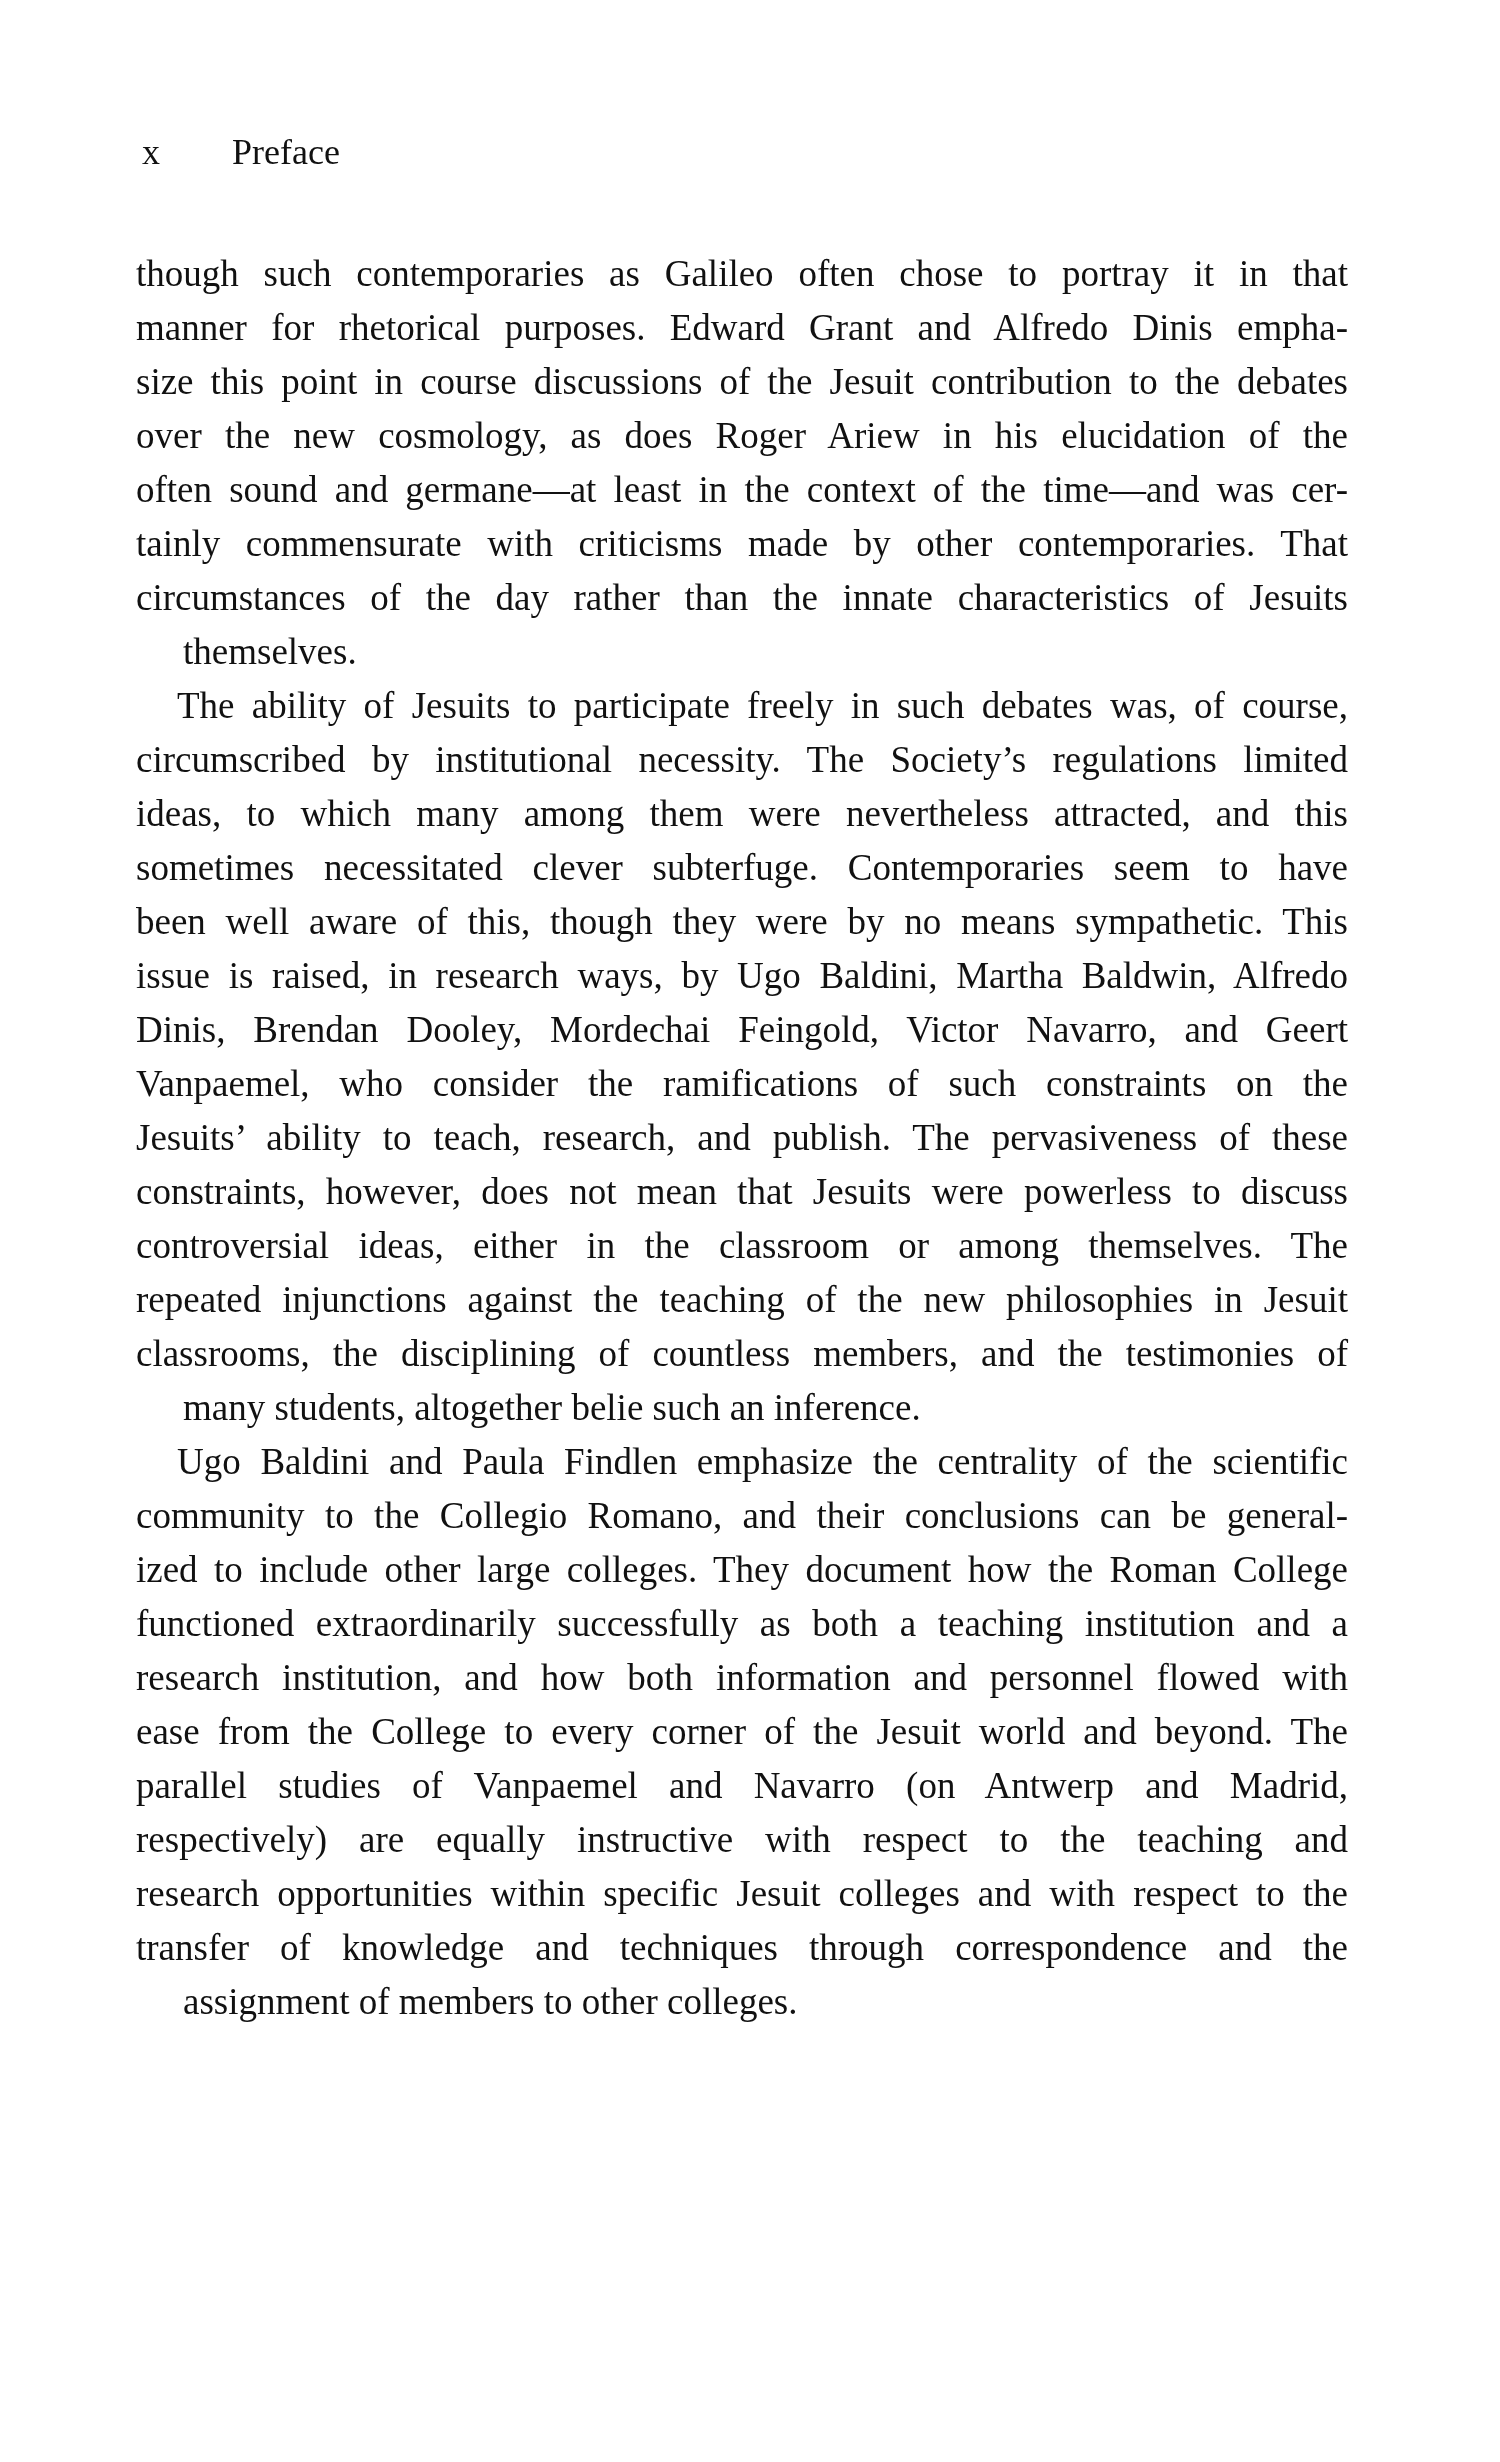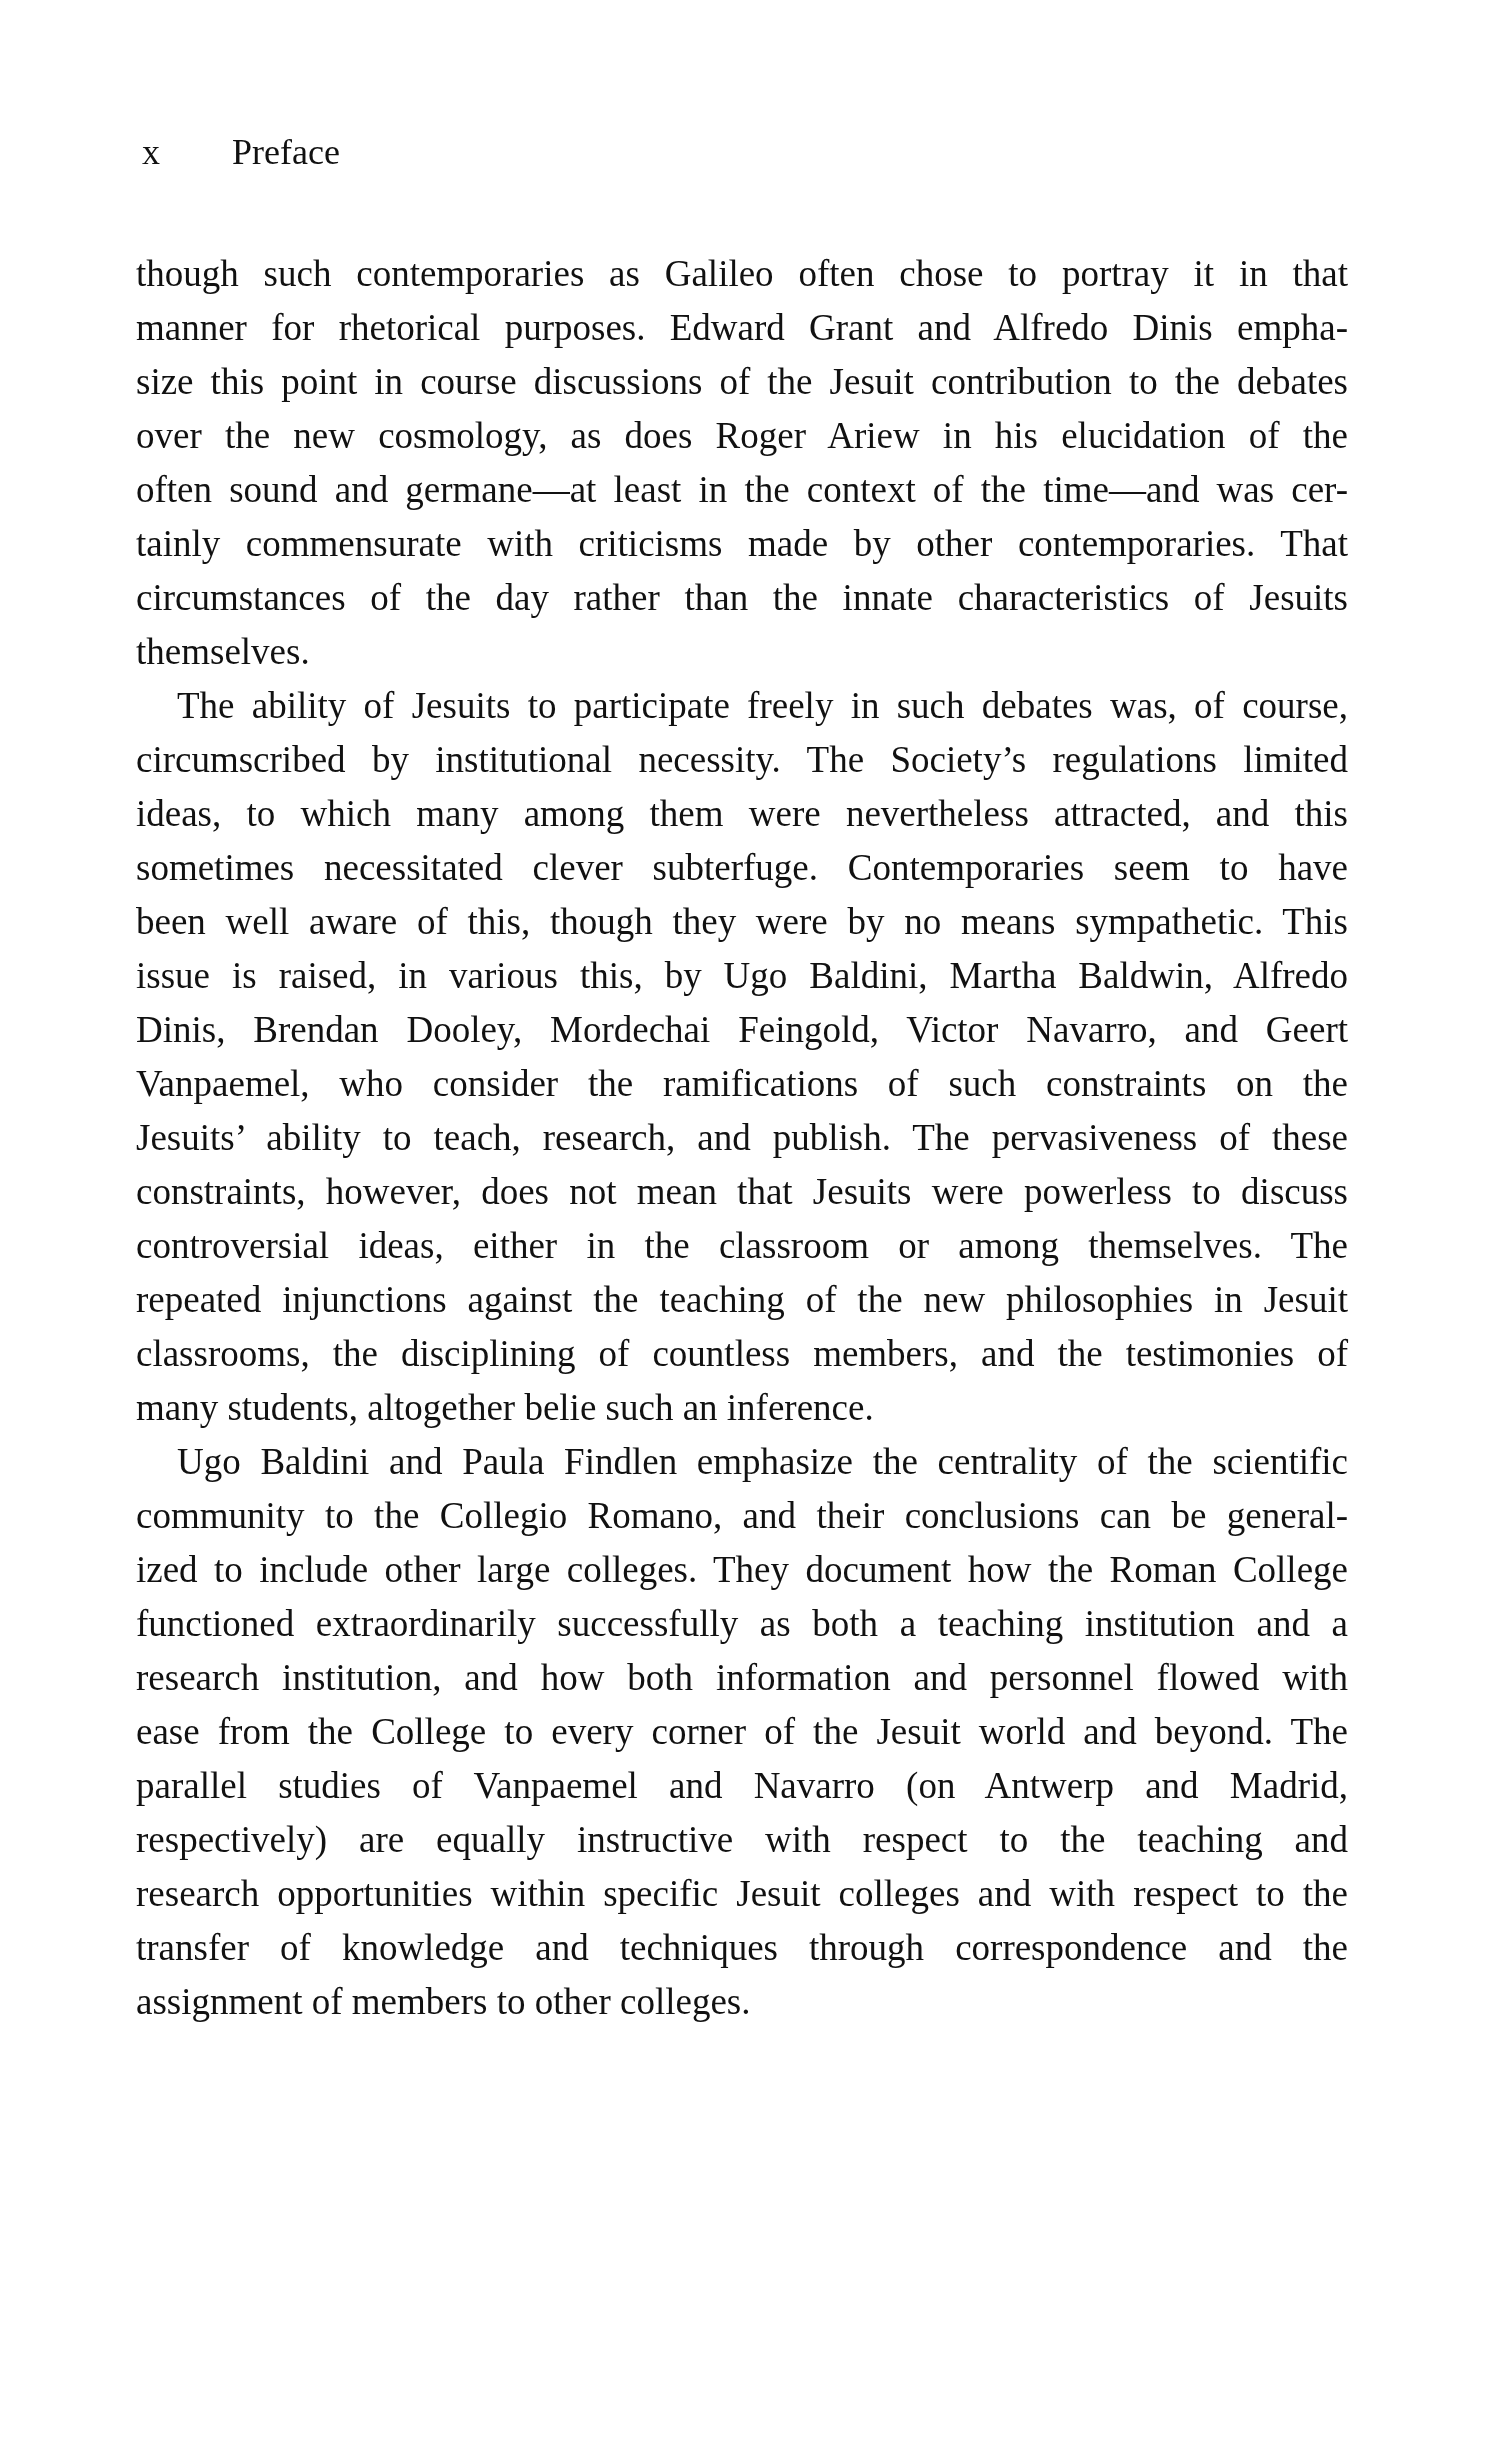--- a/index.html
+++ b/index.html
@@ -43,20 +43,21 @@
     line-height: 54px;
     font-size: 37px;
     text-align: justify;
     text-align-last: justify;
     white-space: nowrap;
     overflow: visible;
   }
   .line.last {
     text-align: right;
     text-align-last: left;
+    margin-left: 47px;
   }
   .line.indent {
     padding-left: 41px;
     font-family: Liberation Serif, serif;
   }
 </style>
 </head>
 <body>
 
 <div class="running-head">
@@ -73,21 +74,21 @@
       <span class="line">tainly commensurate with criticisms made by other contemporaries. That</span>
       <span class="line">circumstances of the day rather than the innate characteristics of Jesuits</span>
       <span class="line last">themselves.</span>
     </div>
   <div class="paragraph">
       <span class="line indent">The ability of Jesuits to participate freely in such debates was, of course,</span>
       <span class="line">circumscribed by institutional necessity. The Society’s regulations limited</span>
       <span class="line">ideas, to which many among them were nevertheless attracted, and this</span>
       <span class="line">sometimes necessitated clever subterfuge. Contemporaries seem to have</span>
       <span class="line">been well aware of this, though they were by no means sympathetic. This</span>
-      <span class="line">issue is raised, in various this, by Ugo Baldini, Martha Baldwin, Alfredo</span>
+      <span class="line">issue is raised, in research ways, by Ugo Baldini, Martha Baldwin, Alfredo</span>
       <span class="line">Dinis, Brendan Dooley, Mordechai Feingold, Victor Navarro, and Geert</span>
       <span class="line">Vanpaemel, who consider the ramifications of such constraints on the</span>
       <span class="line">Jesuits’ ability to teach, research, and publish. The pervasiveness of these</span>
       <span class="line">constraints, however, does not mean that Jesuits were powerless to discuss</span>
       <span class="line">controversial ideas, either in the classroom or among themselves. The</span>
       <span class="line">repeated injunctions against the teaching of the new philosophies in Jesuit</span>
       <span class="line">classrooms, the disciplining of countless members, and the testimonies of</span>
       <span class="line last">many students, altogether belie such an inference.</span>
     </div>
   <div class="paragraph">

